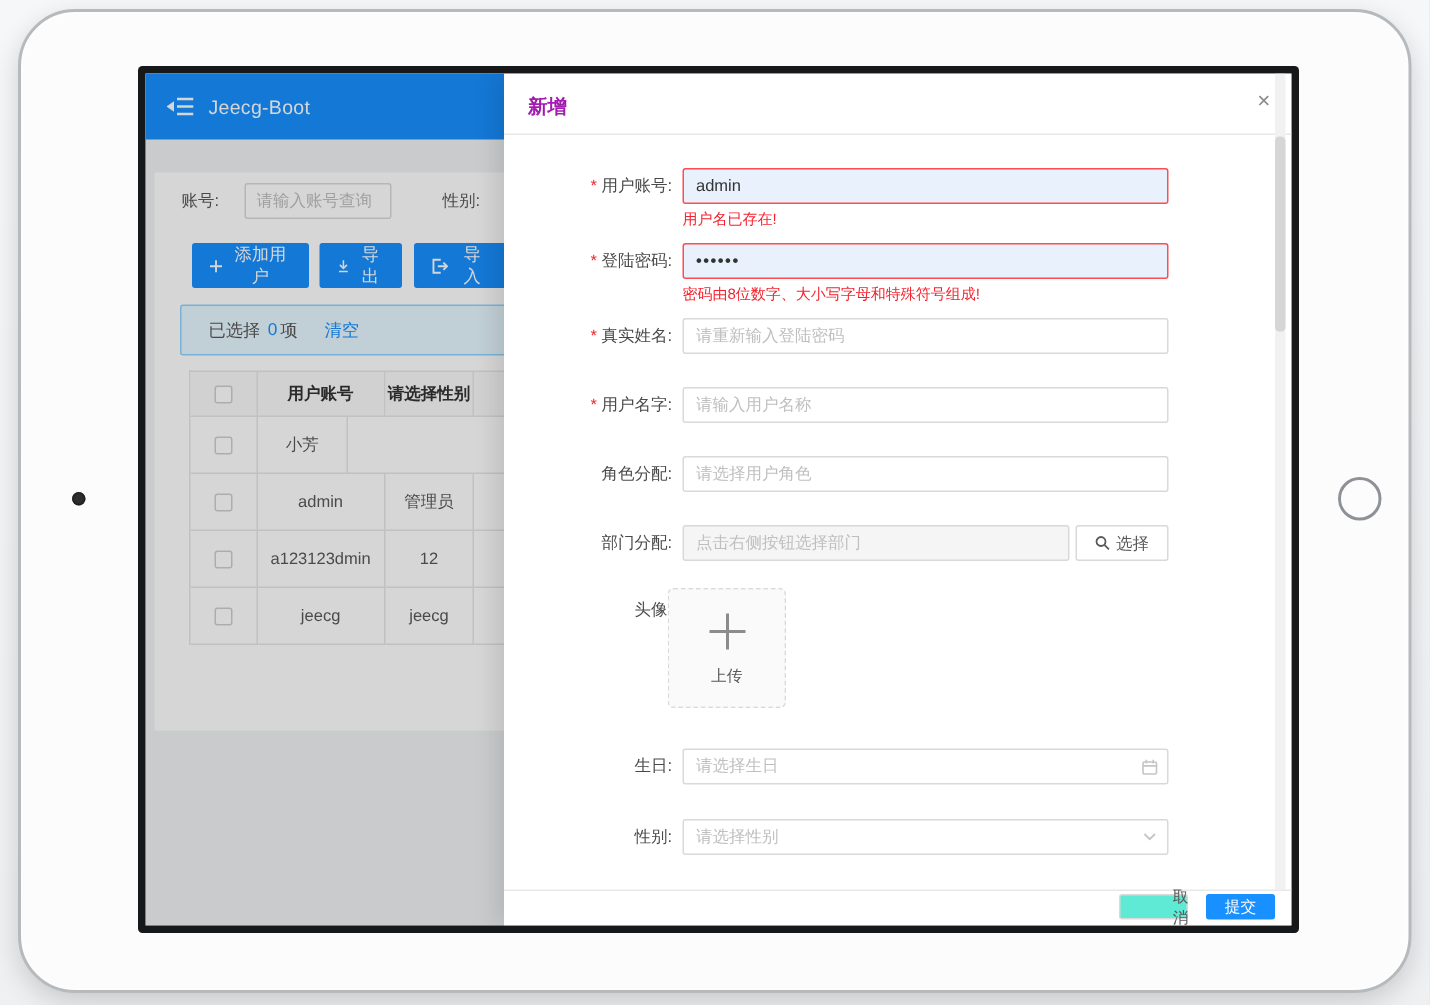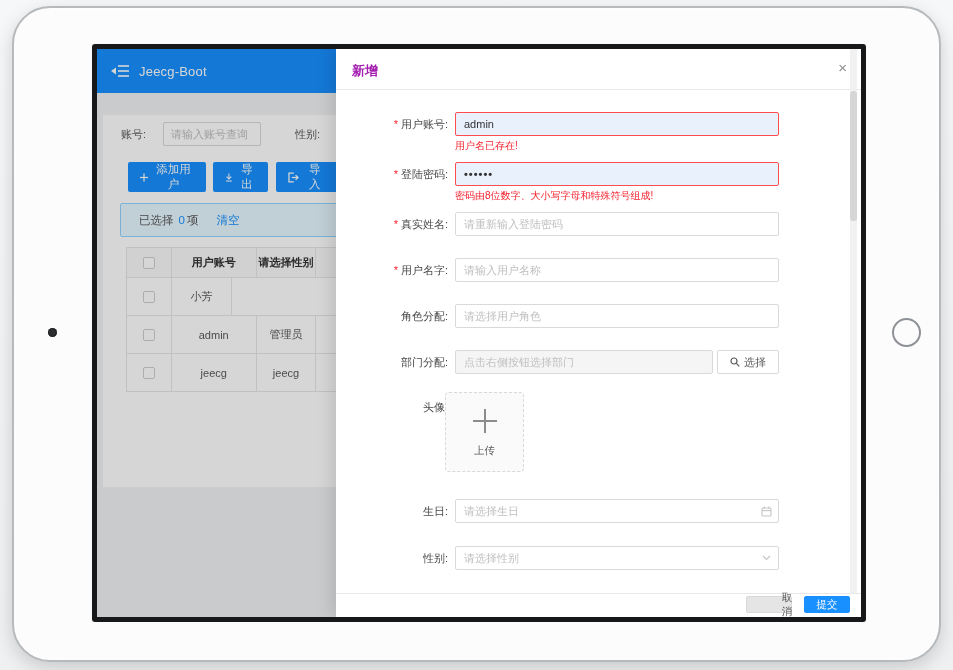--- a/index.html
+++ b/index.html
@@ -82,21 +82,21 @@
     display:flex; align-items:center; justify-content:center; gap:4px; font-family:inherit; }
   .upload-box { position:absolute; left:109px; width:79px; height:80px;
     border:1px dashed #d9d9d9; border-radius:4px; background:#fafafa;
     display:flex; flex-direction:column; align-items:center; justify-content:center; gap:8px; }
   .upload-txt { font-size:10.5px; color:#595959; }
   .in-icon { position:absolute; pointer-events:none; }
 
   .m-footer { position:absolute; left:0; bottom:0; width:100%; height:24px; border-top:1px solid #e8e8e8; }
   .ft-btn { position:absolute; top:2px; height:17px; border-radius:2px; font-size:10.5px;
     display:flex; align-items:center; justify-content:center; font-family:inherit; }
-  .btn-cancel { left:410px; width:46px; background:#e5e5e5; border:1px solid #d9d9d9; color:#595959;padding-left:36px; }
+  .btn-cancel { left:410px; width:46px; background:#5eead4; border:1px solid #d9d9d9; color:#595959;padding-left:36px; }
   .btn-submit { left:468px; width:46px; background:#1890ff; border:1px solid #1890ff; color:#fff; }
 </style>
 </head>
 <body>
 
 <div class="tablet">
   <div class="camera"></div>
   <div class="home-btn"></div>
 
   <div class="screen">
@@ -165,20 +165,28 @@
               </div>
             <div class="tcell c2">小芳</div>
             <div class="tcell c3"></div>
           </div>
           <div class="trow">
             <div class="tcell c0">
                 <span class="cbx"></span>
               </div>
             <div class="tcell c1">admin</div>
             <div class="tcell c2">管理员</div>
+            <div class="tcell c3"></div>
+          </div>
+          <div class="trow">
+            <div class="tcell c0">
+                <span class="cbx"></span>
+              </div>
+            <div class="tcell c1">a123123dmin</div>
+            <div class="tcell c2">12</div>
             <div class="tcell c3"></div>
           </div>
           <div class="trow">
             <div class="tcell c0">
                 <span class="cbx"></span>
               </div>
             <div class="tcell c1">jeecg</div>
             <div class="tcell c2">jeecg</div>
             <div class="tcell c3"></div>
           </div>

